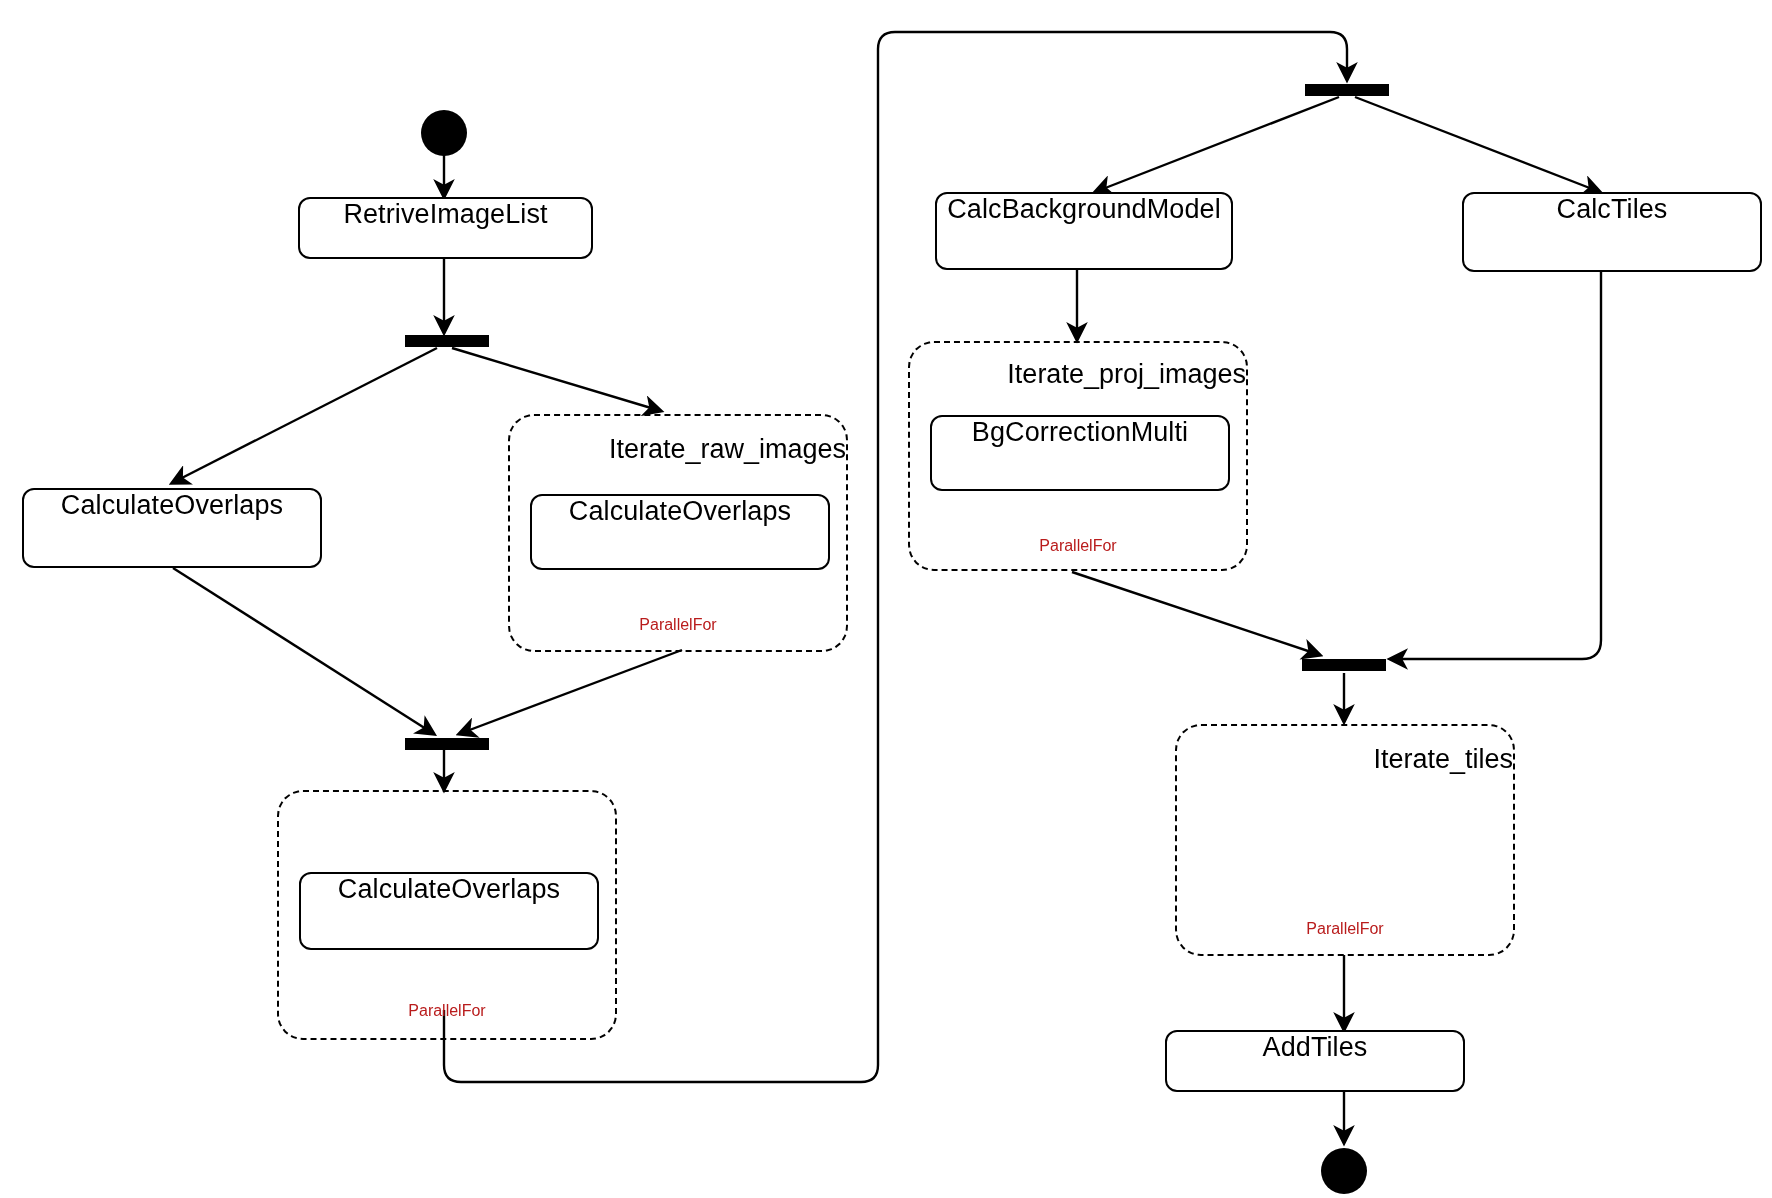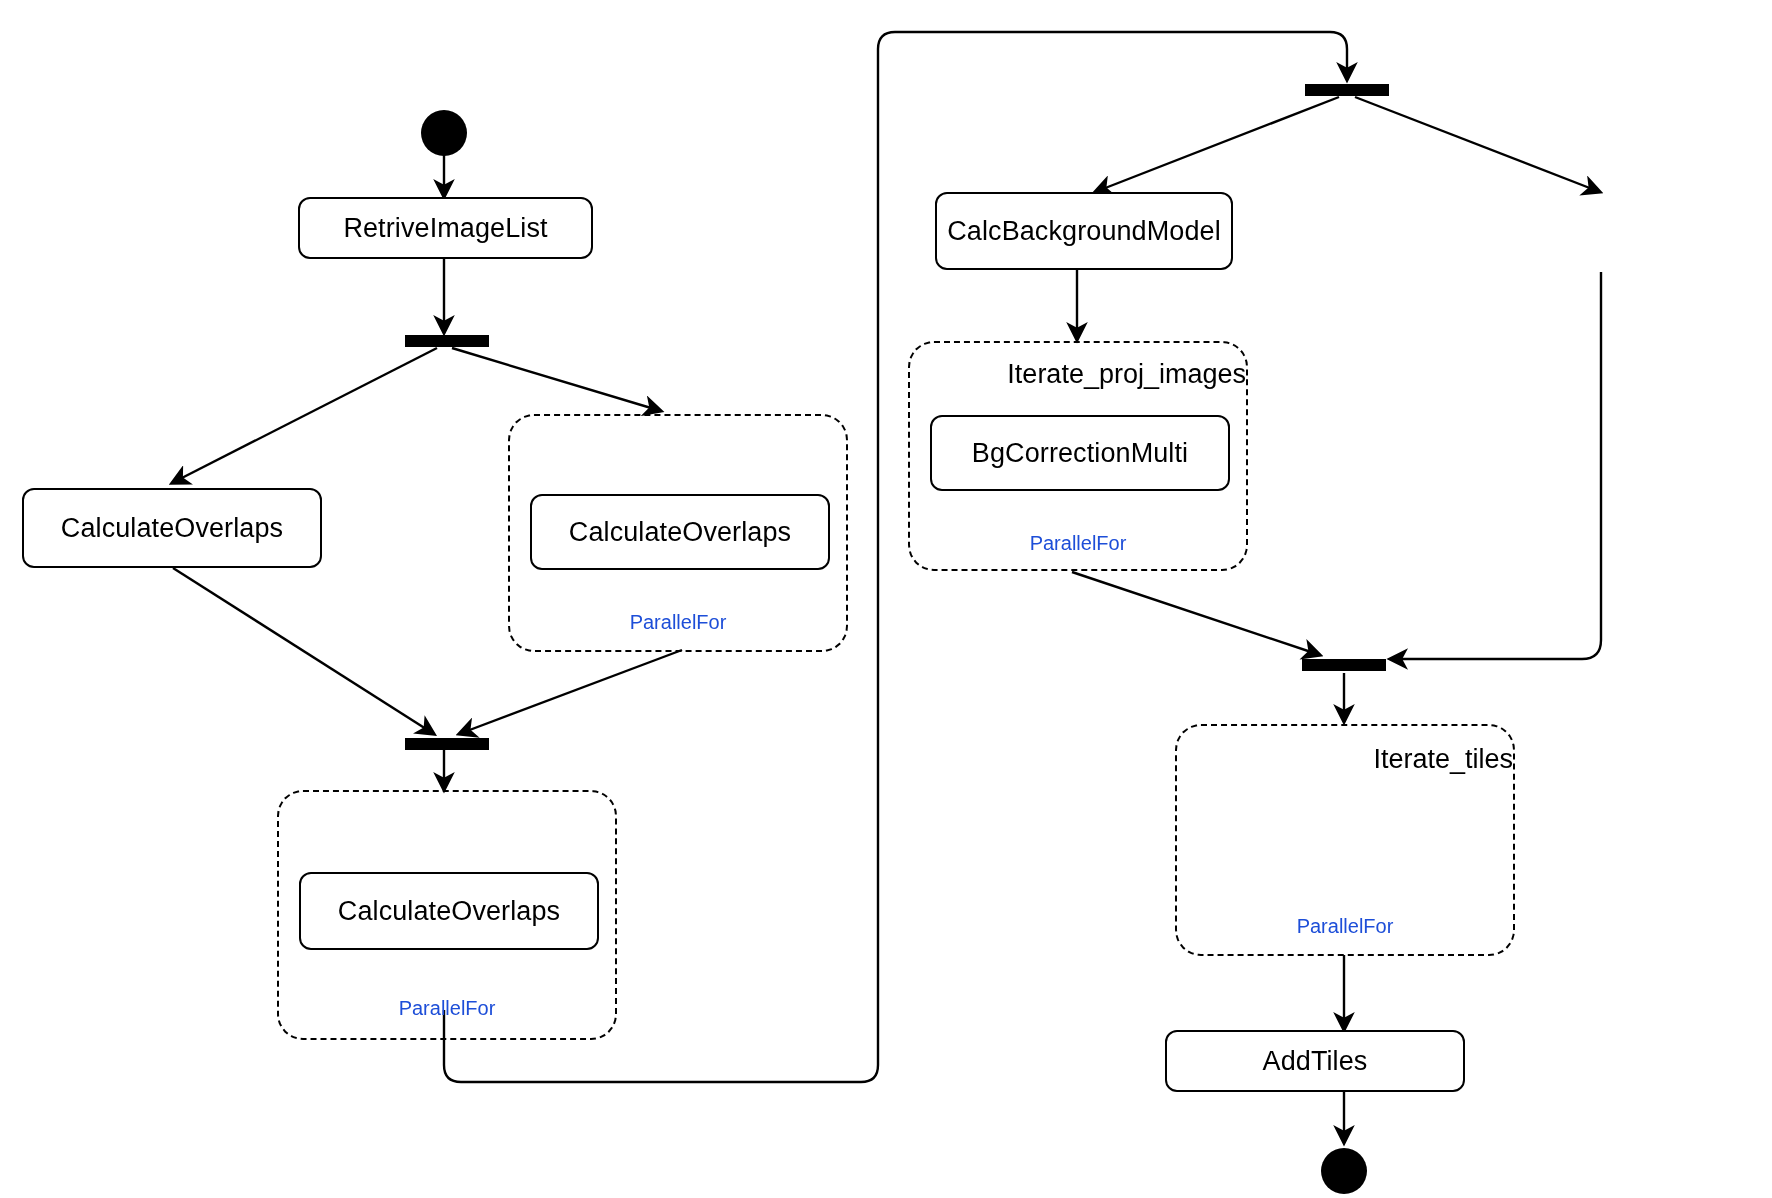--- a/index.html
+++ b/index.html
@@ -23,21 +23,21 @@
     height: 1198px;
     pointer-events: none;
   }
   .node {
     position: absolute;
     box-sizing: border-box;
     border: 2.2px solid #000000;
     border-radius: 12px;
     background: #ffffff;
     display: flex;
-    align-items: center;
+    align-items: flex-start;
     justify-content: center;
     font-size: 27px;
     color: #000000;
     letter-spacing: .1px;
     white-space: nowrap;
   }
   .group {
     position: absolute;
     box-sizing: border-box;
     border: 2.6px dashed #000000;
@@ -51,22 +51,22 @@
     text-align: right;
     font-size: 27px;
     color: #000000;
     white-space: nowrap;
   }
   .group-footer {
     position: absolute;
     left: 0;
     right: 0;
     text-align: center;
-    font-size: 20px;
-    color: #1d4ed8;
+    font-size: 16px;
+    color: #b91c1c;
     white-space: nowrap;
   }
   .initial-node {
     position: absolute;
     border-radius: 50%;
     background: #000000;
   }
   .final-node {
     position: absolute;
     border-radius: 50%;
@@ -128,20 +128,21 @@
     <span>RetriveImageList</span>
   </div>
 
   <div class="bar" style="left:405px; top:335px; width:84px; height:12px;"></div>
 
   <div class="node" style="left:22px; top:488px; width:300px; height:80px;">
     <span>CalculateOverlaps</span>
   </div>
 
   <div class="group" style="left:508px; top:414px; width:340px; height:238px;">
+    <div class="group-title" style="top:18px;">Iterate_raw_images</div>
     <div class="node" style="left:20px; top:78px; width:300px; height:76px; position:absolute;">
       <span>CalculateOverlaps</span>
     </div>
     <div class="group-footer" style="bottom:16px;">ParallelFor</div>
   </div>
 
   <div class="bar" style="left:405px; top:738px; width:84px; height:12px;"></div>
 
   <div class="group" style="left:277px; top:790px; width:340px; height:250px;">
     <div class="node" style="left:20px; top:80px; width:300px; height:78px; position:absolute;">
@@ -149,20 +150,23 @@
     </div>
     <div class="group-footer" style="bottom:18px;">ParallelFor</div>
   </div>
 
   <div class="bar" style="left:1305px; top:84px; width:84px; height:12px;"></div>
 
   <div class="node" style="left:935px; top:192px; width:298px; height:78px;">
     <span>CalcBackgroundModel</span>
   </div>
 
+  <div class="node" style="left:1462px; top:192px; width:300px; height:80px;">
+    <span>CalcTiles</span>
+  </div>
 
   <div class="group" style="left:908px; top:341px; width:340px; height:230px;">
     <div class="group-title" style="top:16px;">Iterate_proj_images</div>
     <div class="node" style="left:20px; top:72px; width:300px; height:76px; position:absolute;">
       <span>BgCorrectionMulti</span>
     </div>
     <div class="group-footer" style="bottom:14px;">ParallelFor</div>
   </div>
 
   <div class="bar" style="left:1302px; top:659px; width:84px; height:12px;"></div>

